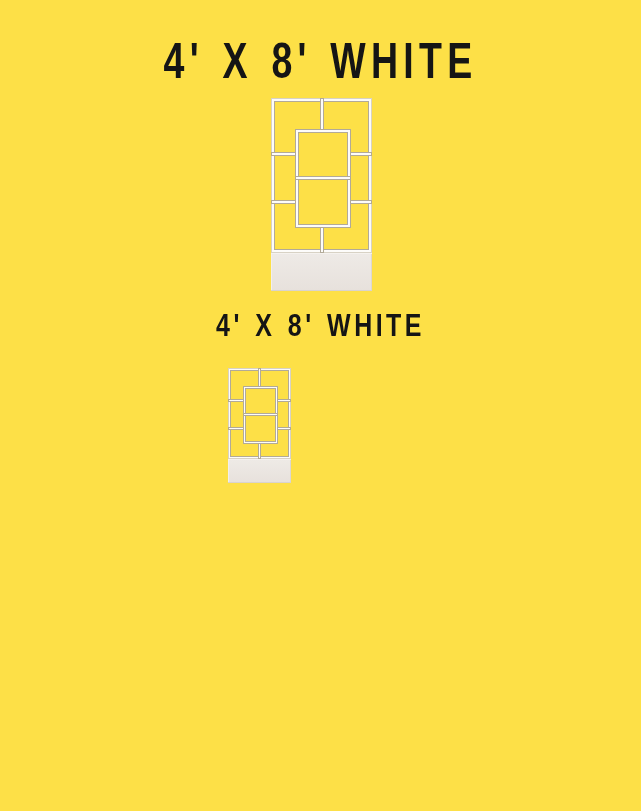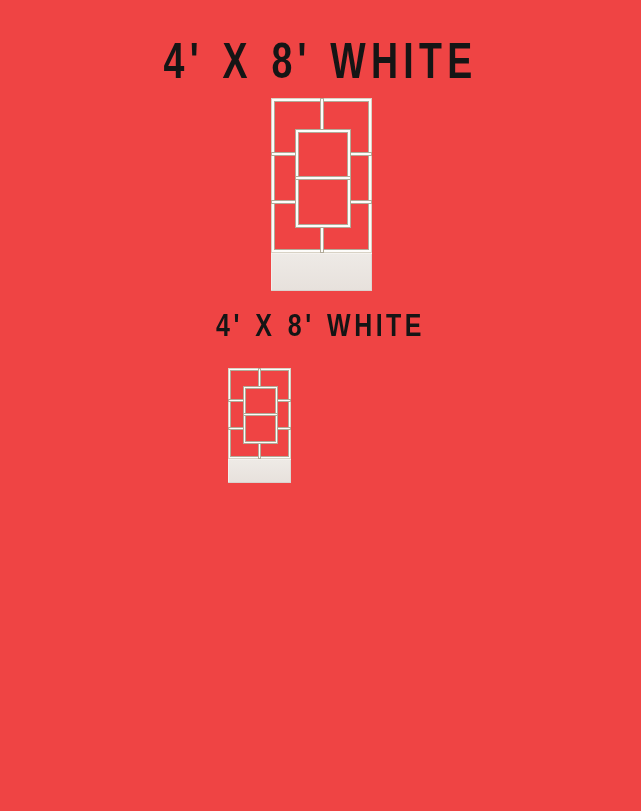--- a/index.html
+++ b/index.html
@@ -5,21 +5,21 @@
   html, body {
     margin: 0;
     padding: 0;
     background: #ffffff;
     font-family: "Liberation Sans", sans-serif;
   }
   .page {
     position: relative;
     width: 641px;
     height: 811px;
-    background: #ef4444;
+    background: #fde047;
     overflow: hidden;
   }
 
   
   .title {
     position: absolute;
     left: 0;
     width: 100%;
     margin: 0;
     text-align: center;

